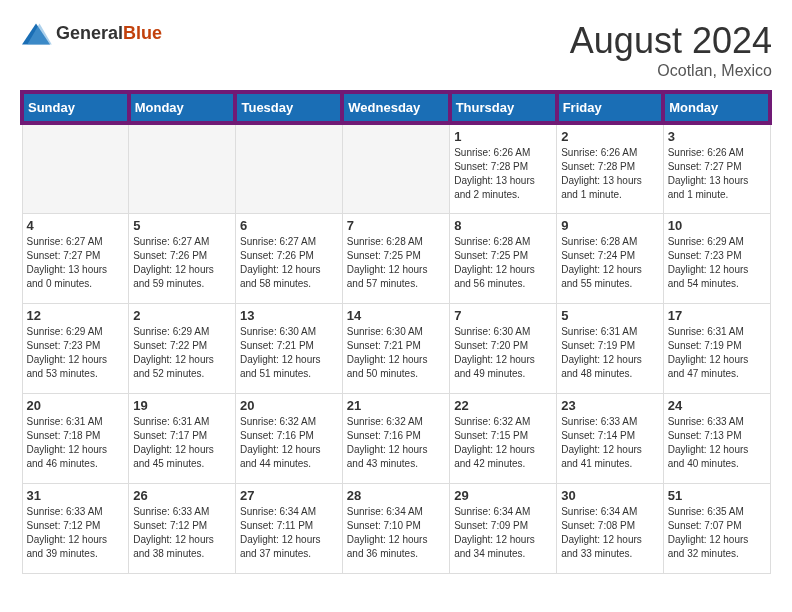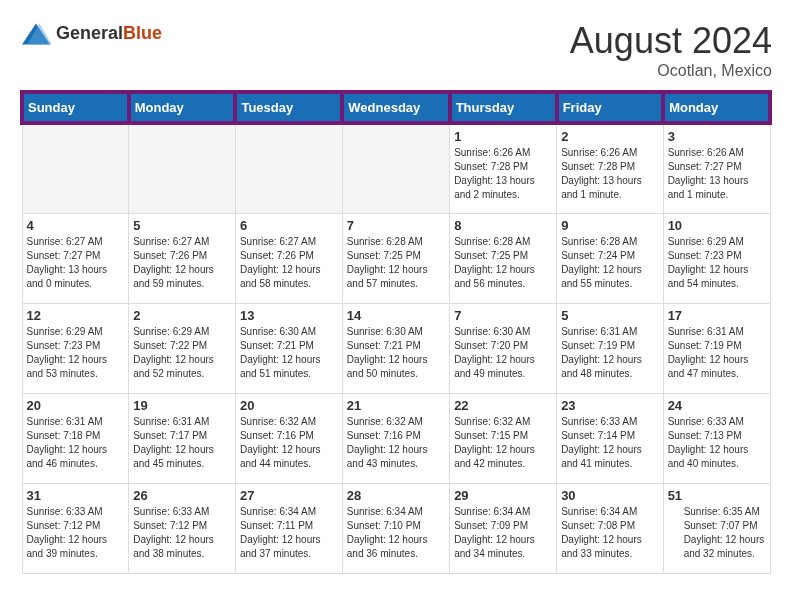--- a/index.html
+++ b/index.html
@@ -342,20 +342,20 @@
         </td>
         <td>
           <span class="day-number">30</span>
           <div class="day-info" style="white-space: pre-line;">Sunrise: 6:34 AM
 Sunset: 7:08 PM
 Daylight: 12 hours
 and 33 minutes.</div>
         </td>
         <td>
           <span class="day-number">51</span>
-          <div class="day-info" style="white-space: pre-line; margin-left: 16px;">Sunrise: 6:35 AM
+          <div class="day-info" style="white-space: pre-line;">Sunrise: 6:35 AM
 Sunset: 7:07 PM
 Daylight: 12 hours
 and 32 minutes.</div>
         </td>
       </tr>
     </tbody>
 </table>
 
 </body></html>

